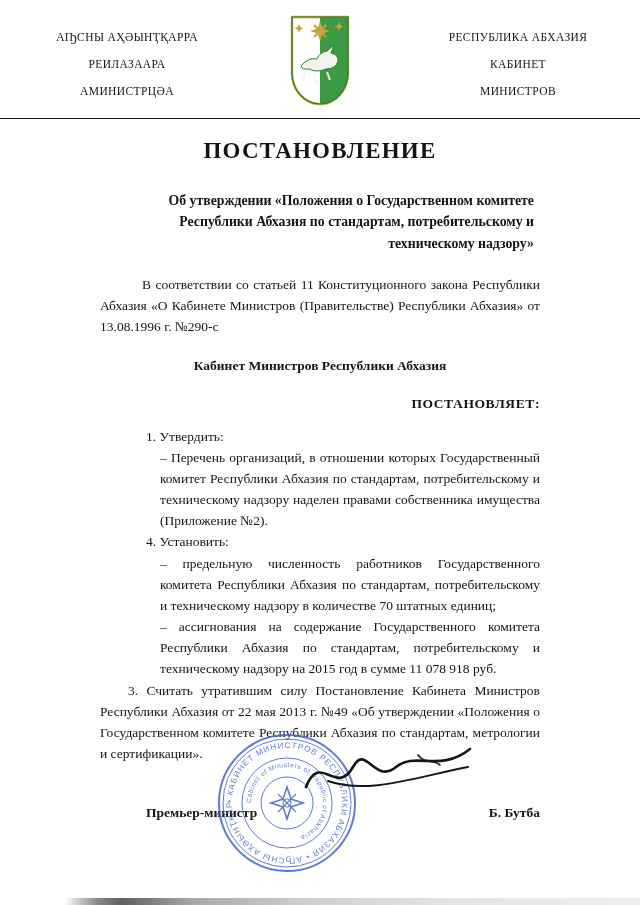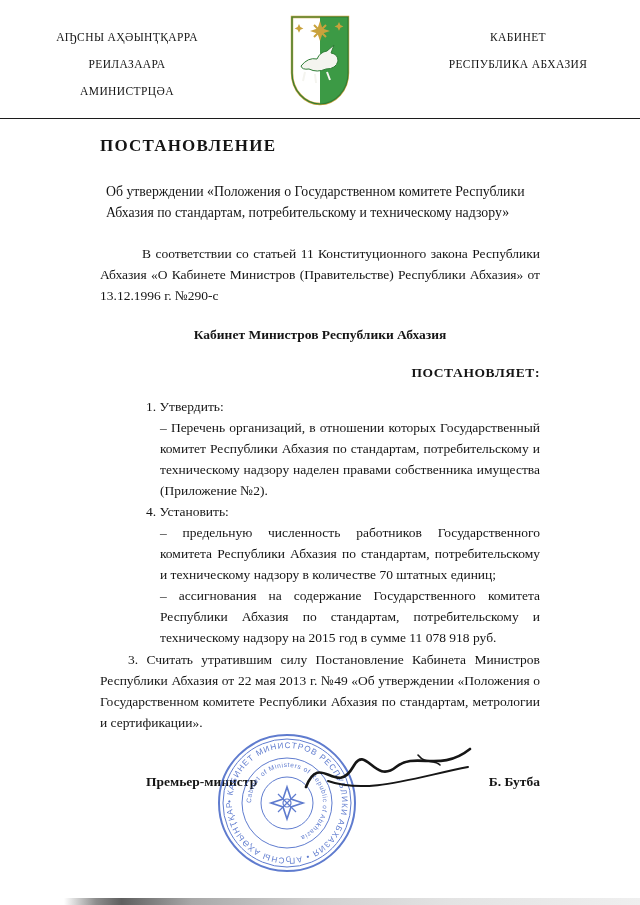--- a/index.html
+++ b/index.html
@@ -11,22 +11,22 @@
   
   .header{position:relative;height:87px;}
   .header-col{position:absolute;top:24px;text-align:center;font-size:11.5px;
     letter-spacing:.4px;line-height:27px;white-space:nowrap;}
   .header-left{left:22px;width:210px;}
   .header-right{right:22px;width:200px;}
   .emblem{position:absolute;left:50%;top:14px;transform:translateX(-50%);}
   .rule{position:absolute;top:118px;left:0;width:100%;border-top:1.6px solid #1c1c1c;}
   
   .content{padding:46px 100px 0 100px;font-size:13.5px;line-height:1.56;}
-  .title{text-align:left;font-weight:bold;font-size:17px;letter-spacing:1.2px;}
-  .subject{margin-top:21px;text-align:left;font-weight:normal;font-size:13.8px;
+  .title{text-align:center;font-weight:bold;font-size:23px;letter-spacing:1.2px;}
+  .subject{margin-top:21px;text-align:right;font-weight:bold;font-size:13.8px;
     line-height:1.55;padding:0 6px;}
   .preamble{margin-top:20px;text-align:justify;text-indent:42px;}
   .issuer{margin-top:18px;text-align:center;font-weight:bold;}
   .resolves{margin-top:17px;text-align:right;font-weight:bold;letter-spacing:.6px;}
   .list{margin-top:12px;padding-left:46px;}
   .item-head{white-space:nowrap;}
   .sub{margin-left:14px;text-align:justify;}
   .para3{margin-top:1px;text-align:justify;text-indent:28px;}
   
   .sig-row{margin-top:38px;padding-left:46px;display:flex;
@@ -66,32 +66,33 @@
       <path d="M16,58 l-2,9 M26,60 l1,9 M38,58 l3,8" stroke="#f4f4ef" stroke-width="2" fill="none"></path>
 
       <g fill="#c9a23c">
         <path d="M12,14 l1.4,3 3,1.4 -3,1.4 -1.4,3 -1.4,-3 -3,-1.4 3,-1.4 z" transform="translate(-2,-4)"></path>
         <path d="M48,12 l1.4,3 3,1.4 -3,1.4 -1.4,3 -1.4,-3 -3,-1.4 3,-1.4 z" transform="translate(2,-4)"></path>
       </g>
     </svg>
   </div>
 
   <div class="header-col header-right">
+    <div>РЕСПУБЛИКА АБХАЗИЯ</div>
     <div>КАБИНЕТ</div>
-    <div>РЕСПУБЛИКА АБХАЗИЯ</div>
+    <div>МИНИСТРОВ</div>
   </div>
 </div>
 <div class="rule"></div>
 
 <div class="content">
   <div class="title">ПОСТАНОВЛЕНИЕ</div>
 
   <div class="subject">Об утверждении «Положения о Государственном комитете Республики Абхазия по стандартам, потребительскому и техническому надзору»</div>
 
-  <div class="preamble">В соответствии со статьей 11 Конституционного закона Республики Абхазия «О Кабинете Министров (Правительстве) Республики Абхазия» от 13.12.1996 г. №290-с</div>
+  <div class="preamble">В соответствии со статьей 11 Конституционного закона Республики Абхазия «О Кабинете Министров (Правительстве) Республики Абхазия» от 13.08.1996 г. №290-с</div>
 
   <div class="issuer">Кабинет Министров Республики Абхазия</div>
 
   <div class="resolves">ПОСТАНОВЛЯЕТ:</div>
 
   <div class="list">
     <div class="item-head">1. Утвердить:</div>
     <div class="sub">– Перечень организаций, в отношении которых Государственный комитет Республики Абхазия по стандартам, потребительскому и техническому надзору наделен правами собственника имущества (Приложение №2).</div>
     <div class="item-head">4. Установить:</div>
     <div class="sub">– предельную численность работников Государственного комитета Республики Абхазия по стандартам, потребительскому и техническому надзору в количестве 70 штатных единиц;</div>

